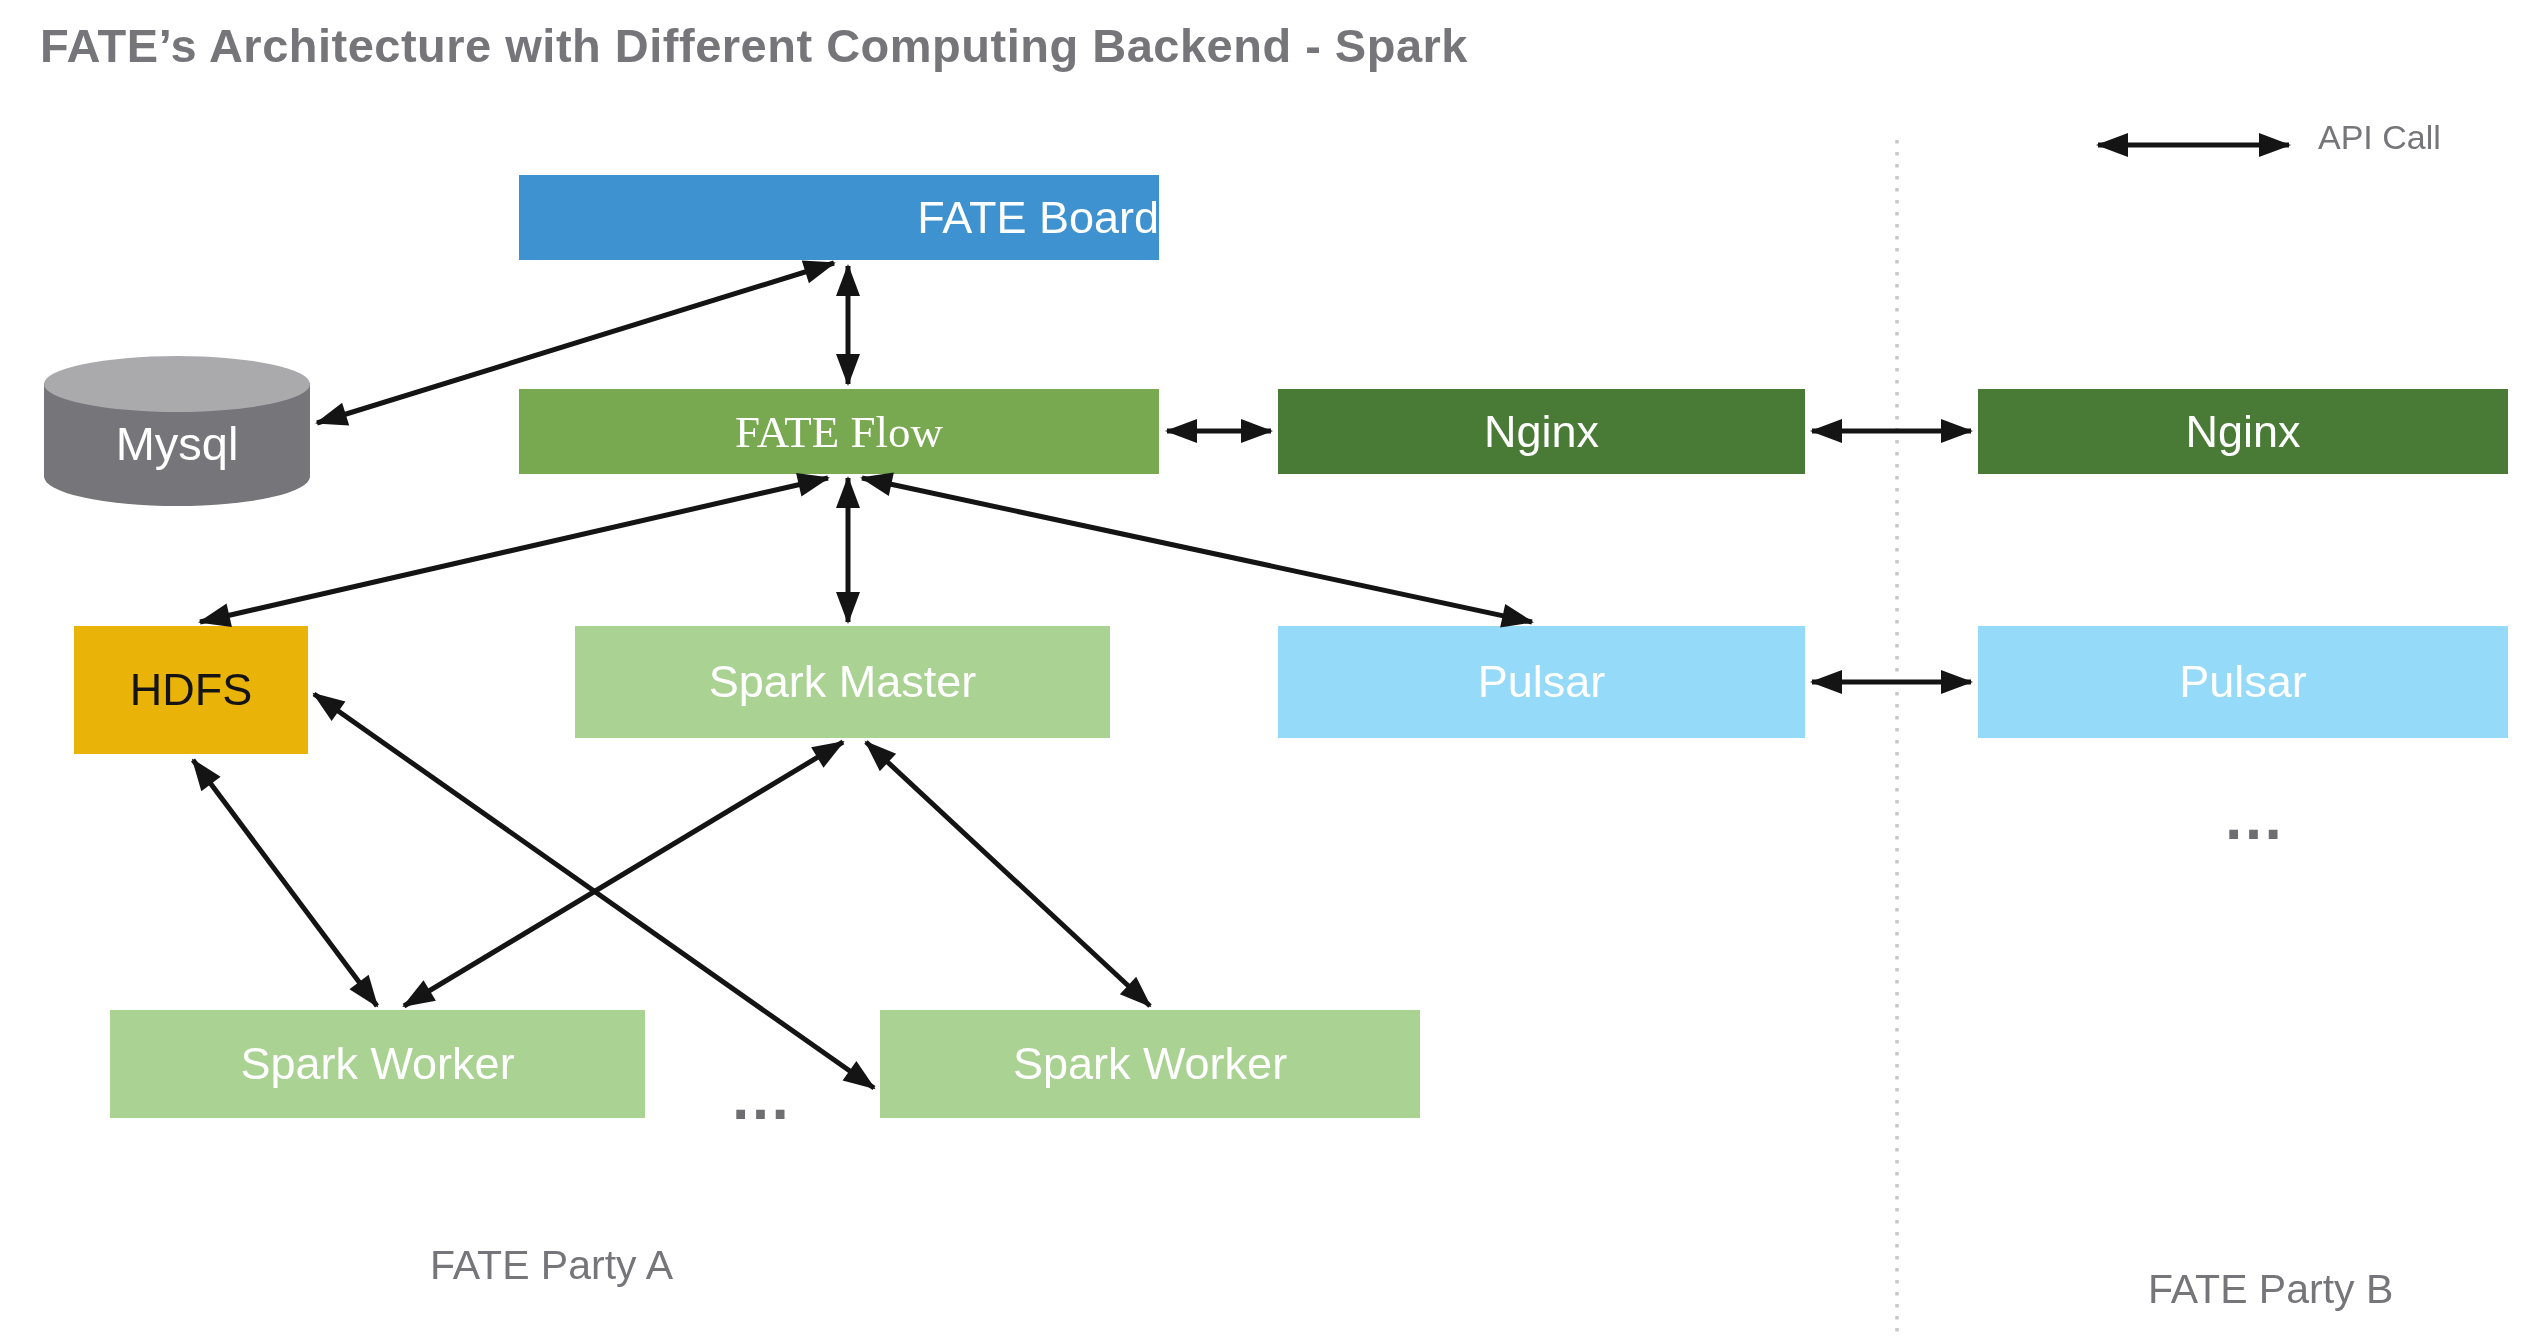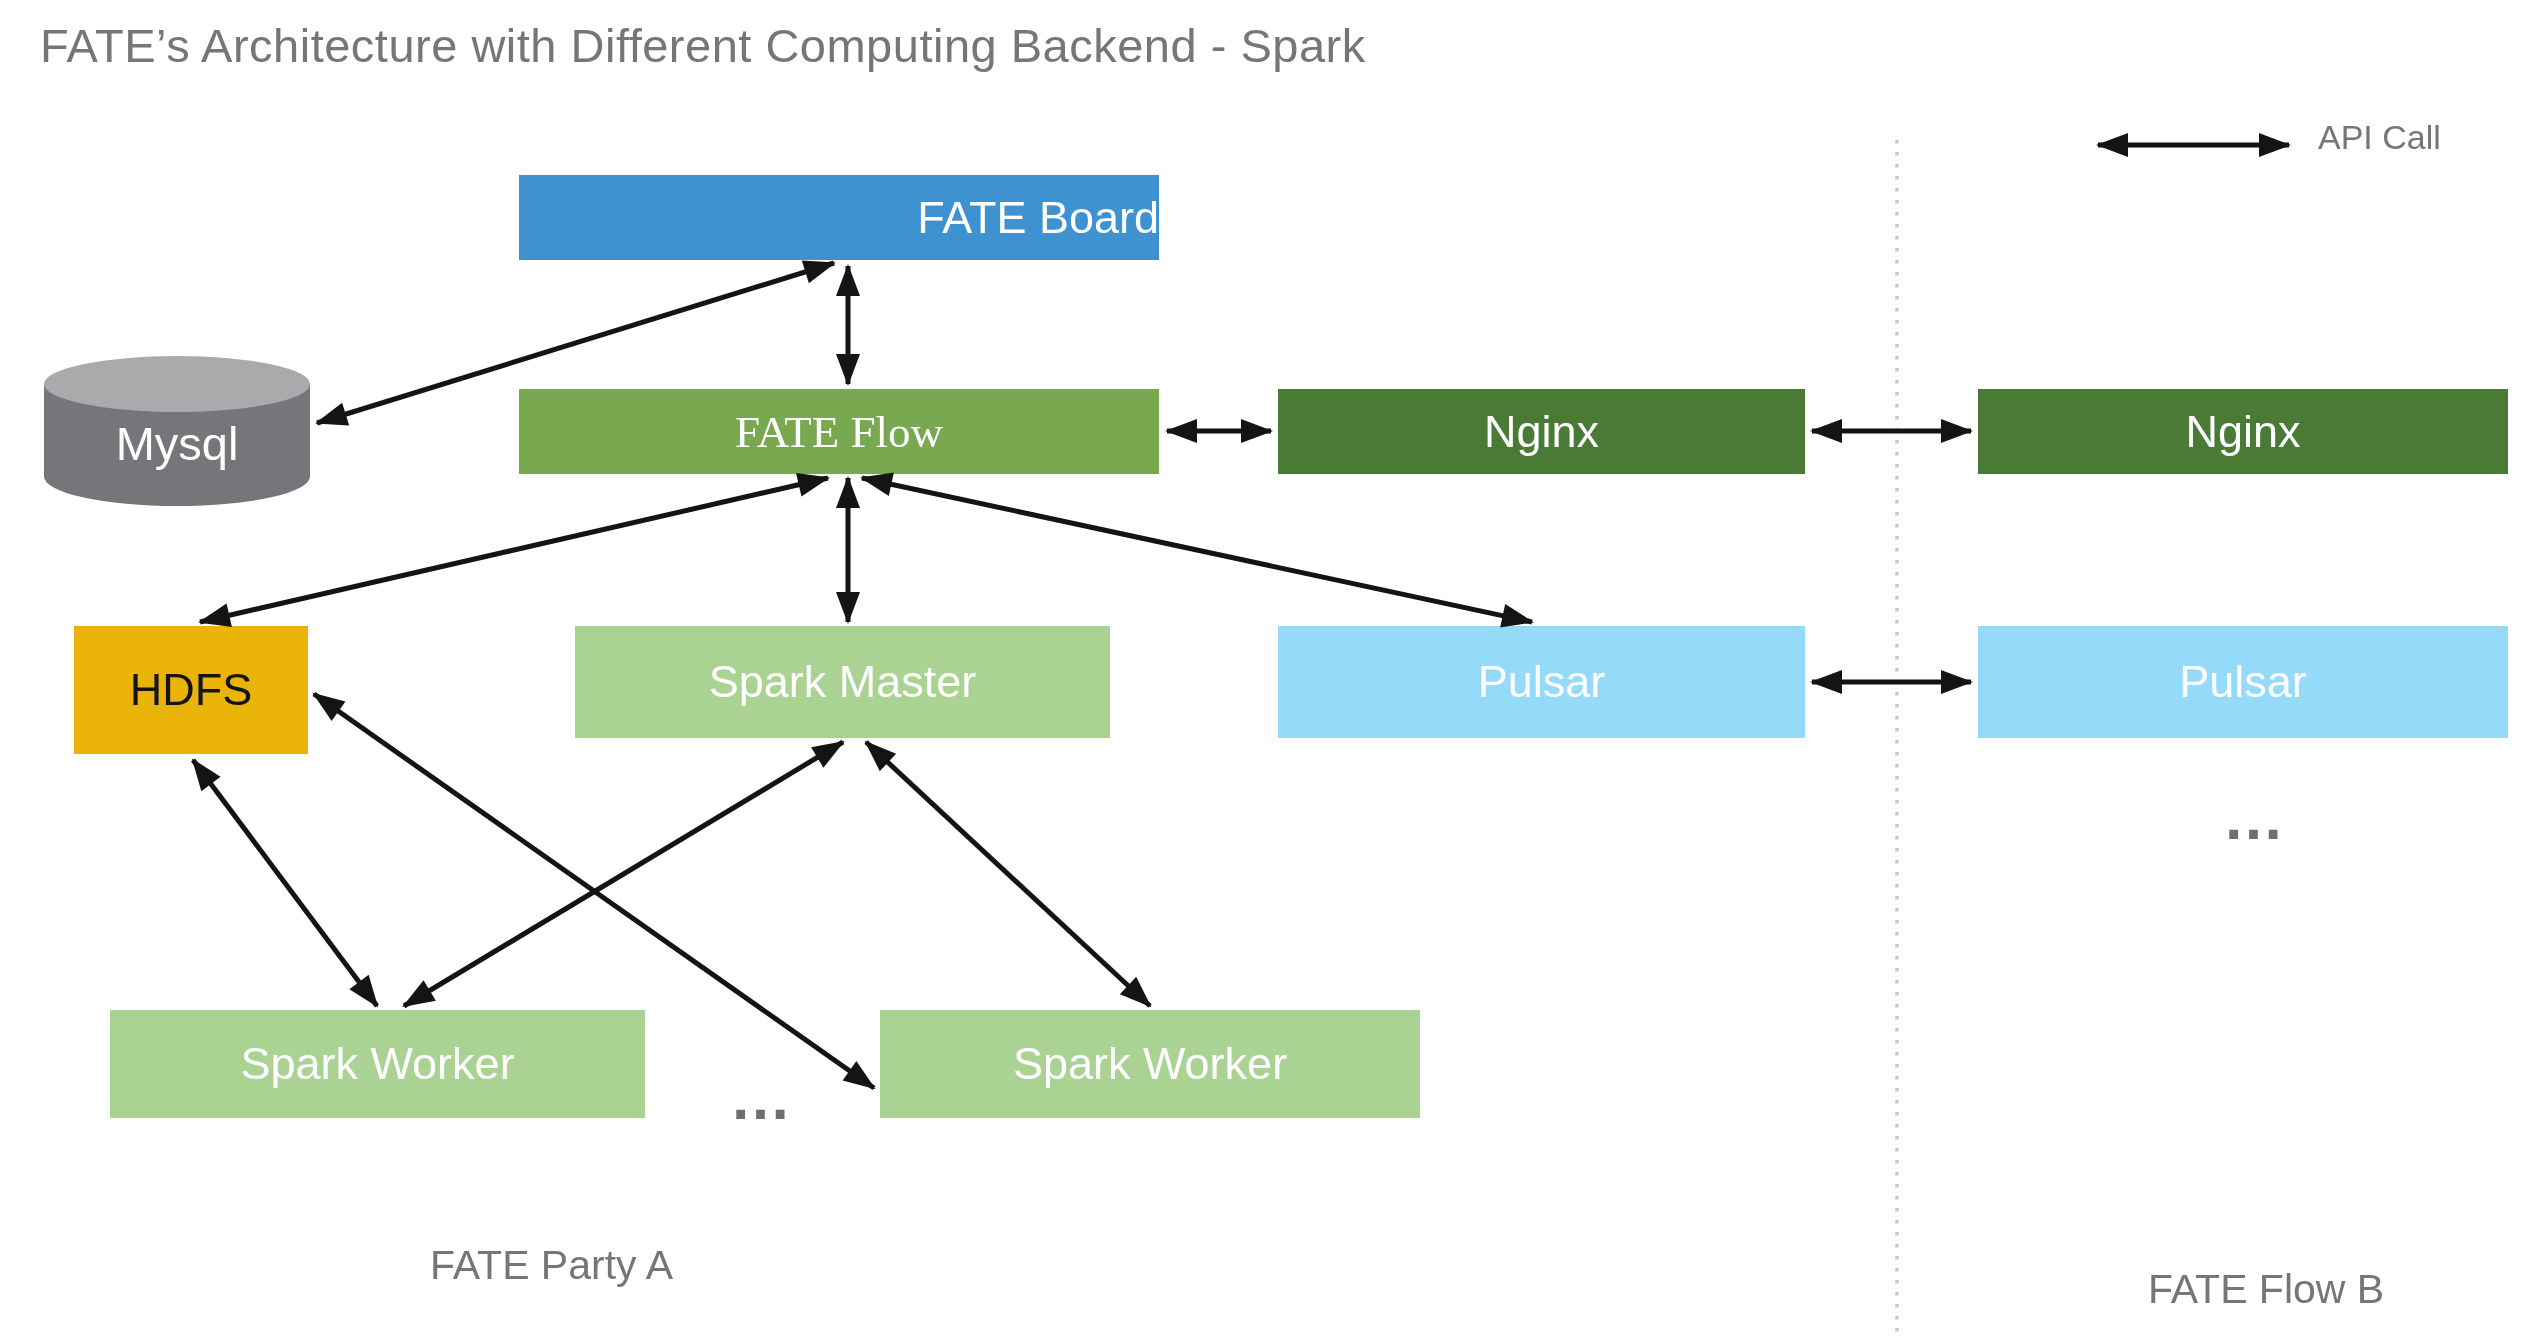--- a/index.html
+++ b/index.html
@@ -16,20 +16,21 @@
     overflow: hidden;
   }
   .title {
     position: absolute;
     left: 40px;
     top: 18px;
     font-size: 47px;
     color: #76767A;
     letter-spacing: 0.5px;
     white-space: nowrap;
+    font-weight: bold;
   }
   .node {
     position: absolute;
     display: flex;
     align-items: center;
     justify-content: center;
   }
   .node-label {
     font-size: 45px;
     white-space: nowrap;
@@ -151,21 +152,21 @@
   </div>
 
   <div class="node" style="left: 880px; top: 1010px; width: 540px; height: 108px; background: rgb(170, 210, 147); color: rgb(255, 255, 255);">
     <span class="node-label">Spark Worker</span>
   </div>
 
   <div class="dots" style="left:708px; top:1062px;">…</div>
   <div class="dots" style="left:2201px; top:782px;">…</div>
 
   <div class="region-label" style="left:430px; top:1242px;">FATE Party A</div>
-  <div class="region-label" style="left:2148px; top:1266px;">FATE Flow B</div>
+  <div class="region-label" style="left:2148px; top:1266px;">FATE Party B</div>
 
   <svg id="edge-layer" width="2530" height="1342" viewBox="0 0 2530 1342">
     <defs>
       <marker id="ah" markerUnits="userSpaceOnUse" markerWidth="34" markerHeight="28" refX="31" refY="13" orient="auto-start-reverse">
         <path d="M1,1 L33,13 L1,25 Z" fill="#141414"></path>
       </marker>
     </defs>
 
     <line class="divider" x1="1897" y1="140" x2="1897" y2="1335"></line>
 

